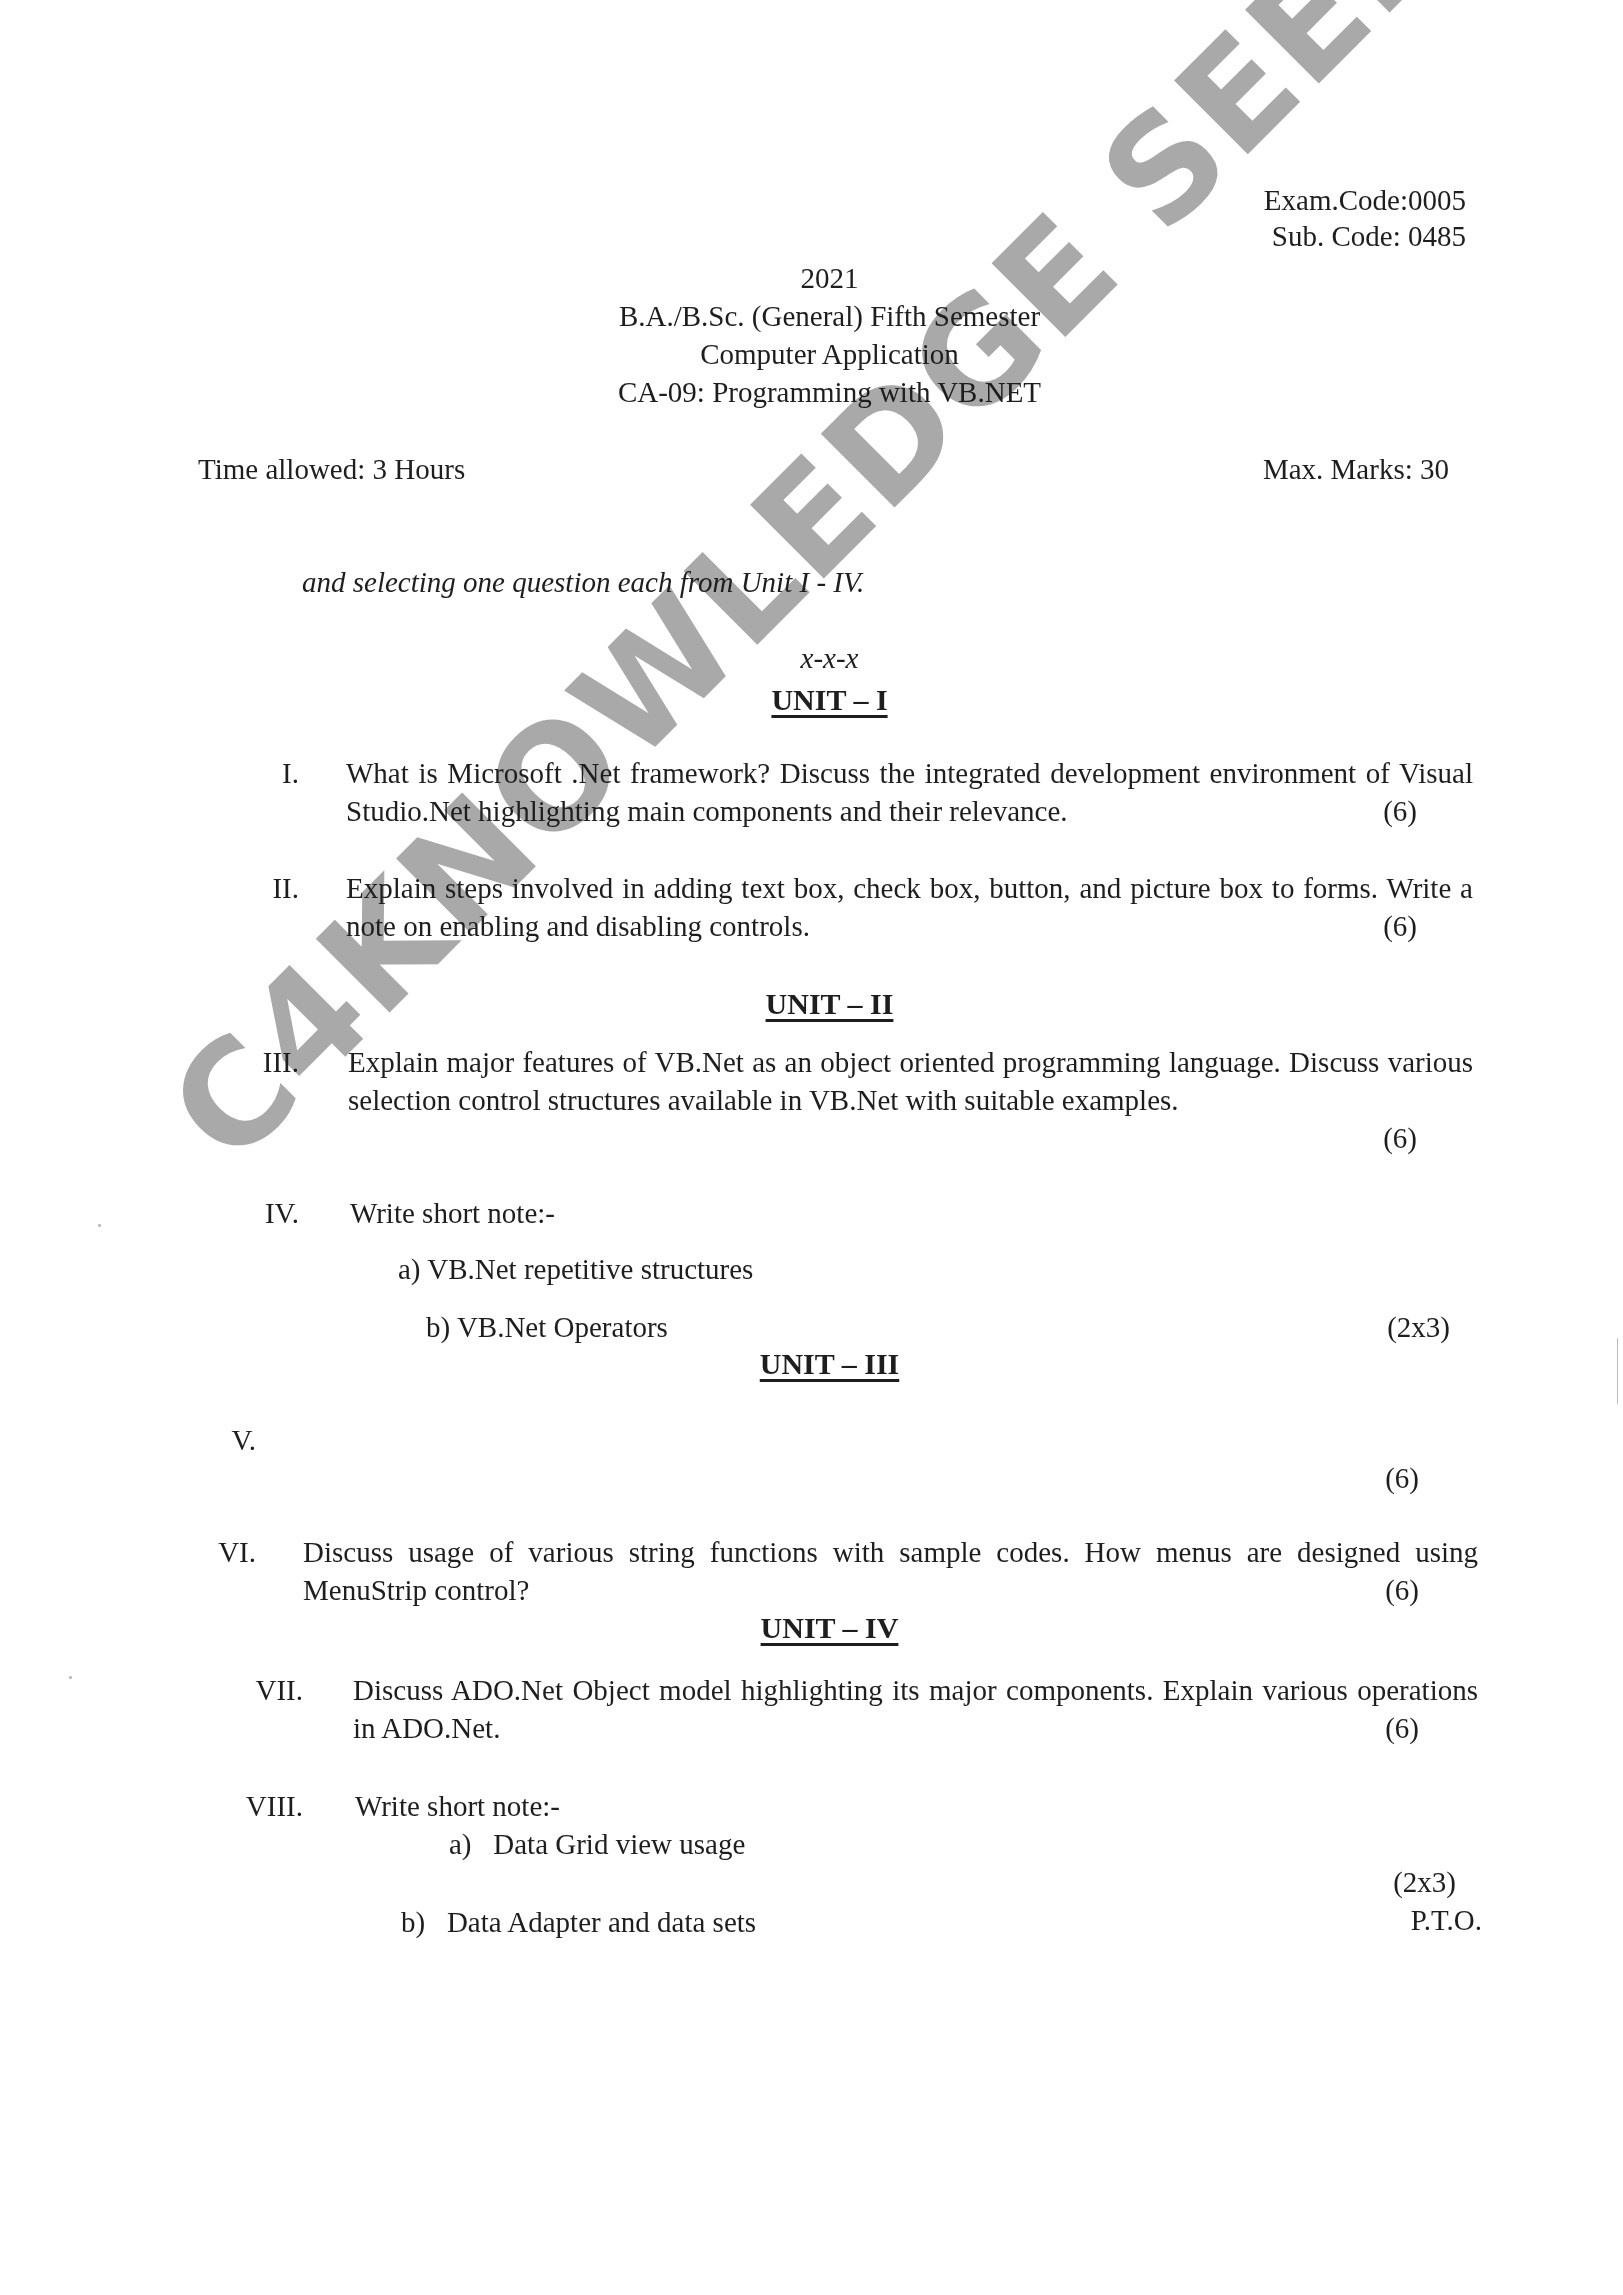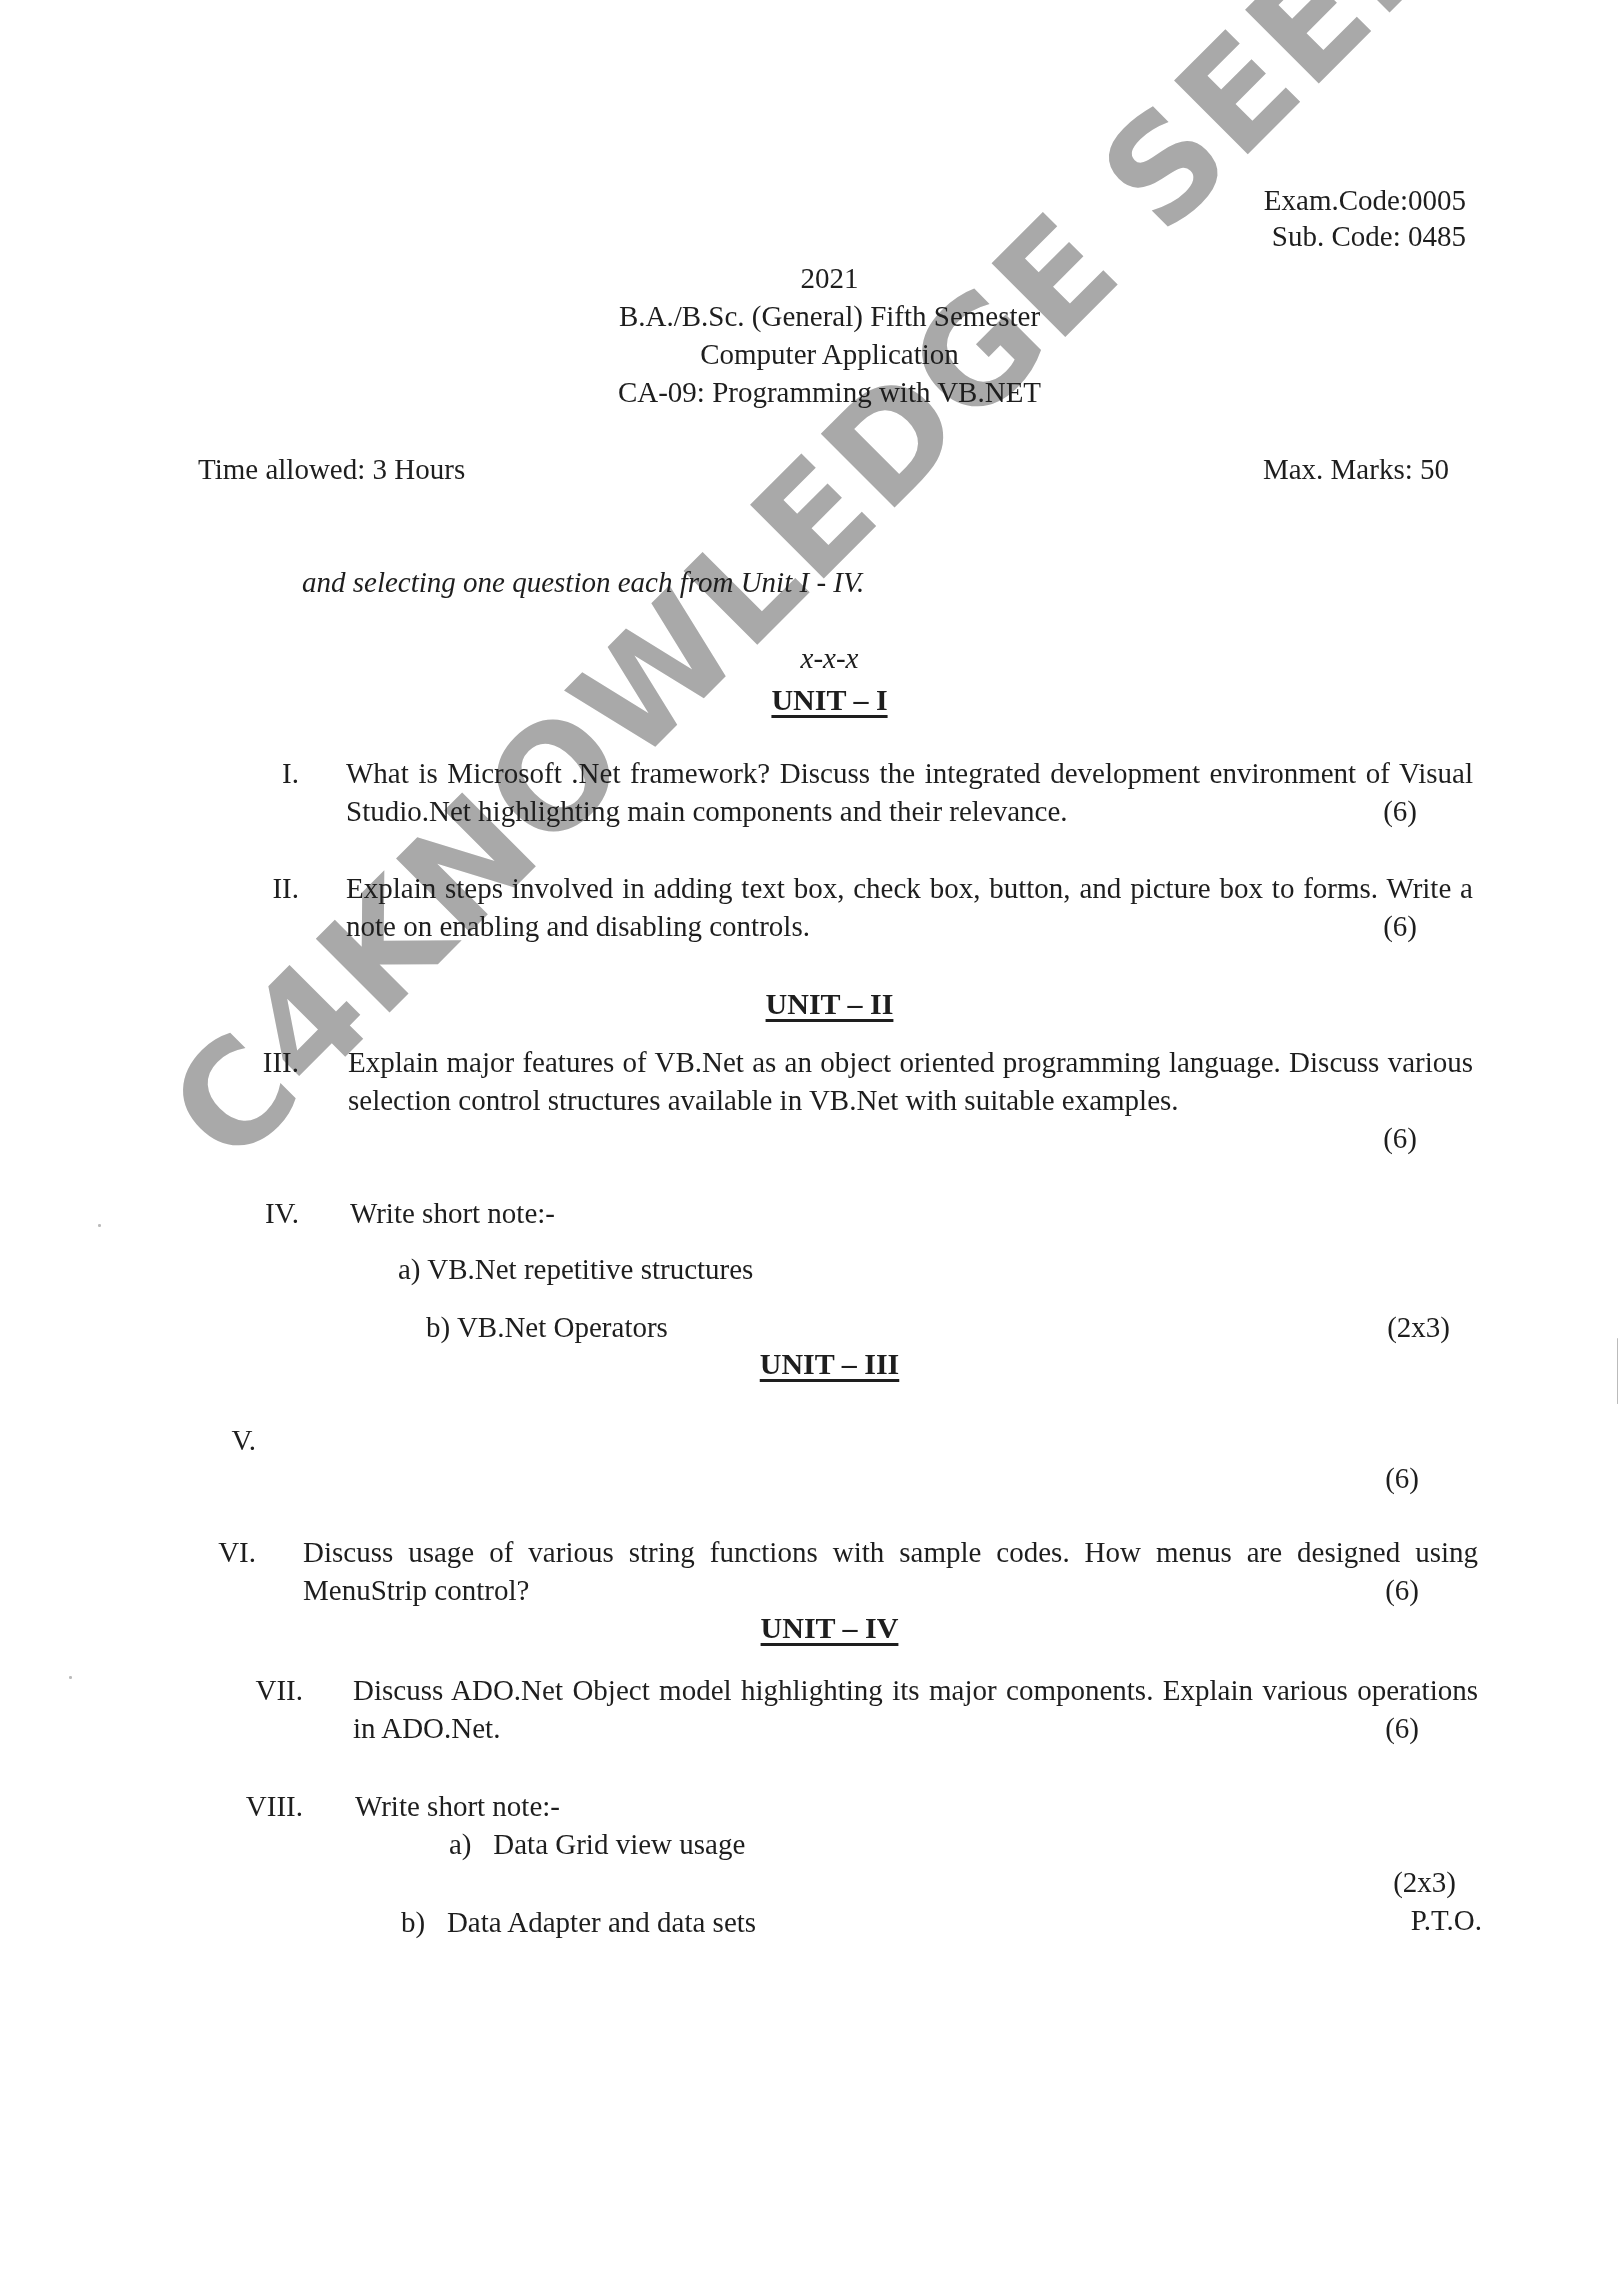--- a/index.html
+++ b/index.html
@@ -43,21 +43,21 @@
 
     <div class="abs hdr-right" style="top:182px;">Exam.Code:0005</div>
     <div class="abs hdr-right" style="top:218px;">Sub. Code: 0485</div>
 
     <div class="abs center" style="top:259px;">2021</div>
     <div class="abs center" style="top:297px;">B.A./B.Sc. (General) Fifth Semester</div>
     <div class="abs center" style="top:335px;">Computer Application</div>
     <div class="abs center" style="top:373px;">CA-09: Programming with VB.NET</div>
 
     <div class="abs t" style="left:198px; top:450px;">Time allowed: 3 Hours</div>
-    <div class="abs t" style="right:174px; top:450px;">Max. Marks: 50</div>
+    <div class="abs t" style="right:174px; top:450px;">Max. Marks: 30</div>
 
     <div class="abs note" style="left:302px; top:563px;">and selecting one question each from Unit I - IV.</div>
 
     <div class="abs center" style="top:639px; font-style:italic;">x-x-x</div>
 
     <div class="abs center unit" style="top:681px;">UNIT – I</div>
 
     <div class="abs t qnum" style="left:220px; top:754px;">I.</div>
     <div class="abs t qtext" style="left:346px; top:754px; width:1127px;">What is Microsoft .Net framework? Discuss the integrated development environment of Visual Studio.Net highlighting main components and their relevance.</div>
     <div class="abs t marks" style="left:1325px; top:792px;">(6)</div>

